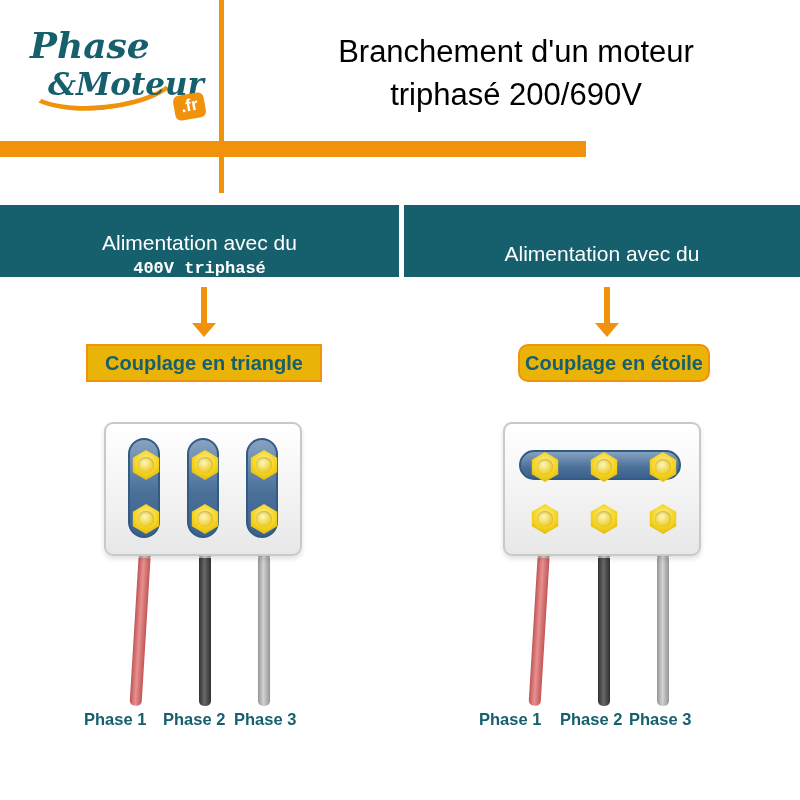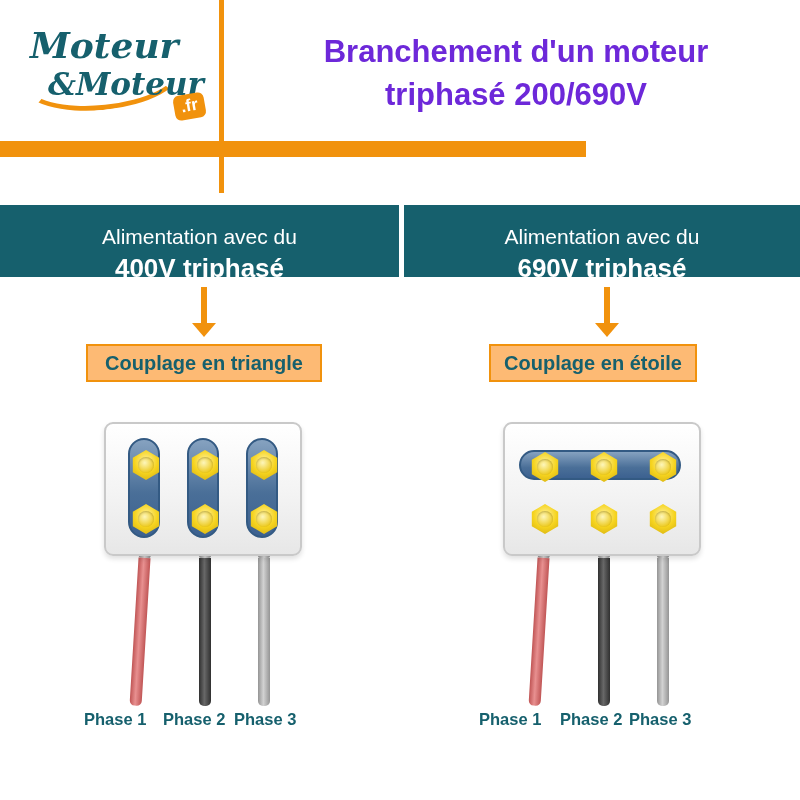--- a/index.html
+++ b/index.html
@@ -17,46 +17,46 @@
     font-size:36px; color:#16606d; }
   .logo-word2 { position:absolute; left:26px; top:42px;
     font-family:"DejaVu Serif", serif; font-style:italic; font-weight:700;
     font-size:31px; color:#16606d;text-align:right; }
   .logo-fr { position:absolute; left:152px; top:70px; background:#f1920d; color:#fff;
     font-weight:700; font-size:17px; padding:2px 7px 3px; border-radius:6px;
     transform:rotate(-10deg); }
 
   .v-divider { position:absolute; left:219px; top:0; width:5px; height:193px; background:#f1920d; }
   .title { position:absolute; left:236px; top:30px; width:560px; text-align:center;
-    color:#6d28d9; font-weight:700; font-size:31px; line-height:1.4; }
+    color:#000000; font-weight:400; font-size:31px; line-height:1.4; }
   .h-bar { position:absolute; left:0; top:141px; width:586px; height:16px; background:#f1920d; }
 
   
   .band { position:absolute; top:205px; height:72px; background:#16606d; color:#fff;
     display:flex; flex-direction:column; justify-content:center; align-items:center; gap:4px; }
   .band-left  { left:0;     width:399px; }
   .band-right { left:404px; width:396px; }
   .band-l1 { font-size:21px; font-weight:400;margin-top:26px; }
-  .band-l2 { font-size:26px; font-weight:700; }
+  .band-l2 { font-size:17px; font-weight:700;font-family:Liberation Mono, monospace; }
 
   
   .arrow { position:absolute; top:287px; width:24px; height:52px; }
   .arrow-left  { left:192px; }
   .arrow-right { left:595px; }
   .arrow .shaft { position:absolute; left:9px; top:0; width:6px; height:38px; background:#f1920d; }
   .arrow .head  { position:absolute; left:0; top:36px; width:0; height:0;
     border-left:12px solid transparent; border-right:12px solid transparent;
     border-top:14px solid #f1920d; }
 
   
   .coupling { position:absolute; top:344px; height:38px; border:2px solid #f1920d;
-    background:#fdba74; color:#16606d; font-weight:700; font-size:20px;
+    background:#eab308; color:#16606d; font-weight:700; font-size:20px;
     display:flex; align-items:center; justify-content:center; }
   .coupling-left  { left:86px;  width:236px; }
-  .coupling-right { left:489px; width:208px; }
+  .coupling-right { left:518px; width:192px;border-radius:10px; }
 
   
   .block { position:absolute; top:422px; width:198px; height:134px;
     border:2px solid #c9c9c9; border-radius:9px;
     background:linear-gradient(180deg,#ffffff 0%,#f3f3f3 55%,#e7e7e7 100%);
     box-shadow:0 3px 5px rgba(0,0,0,.12); z-index:2; }
   .block-left  { left:104px; }
   .block-right { left:503px; }
 
   .strap { position:absolute; top:14px; width:32px; height:100px; border-radius:16px;
@@ -97,41 +97,40 @@
   .pl1 { left:84px; }  .pl2 { left:163px; } .pl3 { left:234px; }
   .pr1 { left:479px; } .pr2 { left:560px; } .pr3 { left:629px; }
 </style>
 </head>
 <body>
 
 <div class="page">
 
   <div class="logo">
     <div class="logo-swoosh"></div>
-    <div class="logo-word1">Moteur</div>
+    <div class="logo-word1">Phase</div>
     <div class="logo-word2">&amp;Moteur</div>
     <div class="logo-fr">.fr</div>
   </div>
 
   <div class="v-divider"></div>
 
   <div class="title">
     <div>Branchement d'un moteur</div>
     <div>triphasé 200/690V</div>
   </div>
 
   <div class="h-bar"></div>
 
   <div class="band band-left">
     <div class="band-l1">Alimentation avec du</div>
     <div class="band-l2">400V triphasé</div>
   </div>
   <div class="band band-right">
     <div class="band-l1">Alimentation avec du</div>
-    <div class="band-l2">690V triphasé</div>
   </div>
 
   <div class="arrow arrow-left">
     <div class="shaft"></div>
     <div class="head"></div>
   </div>
   <div class="arrow arrow-right">
     <div class="shaft"></div>
     <div class="head"></div>
   </div>

